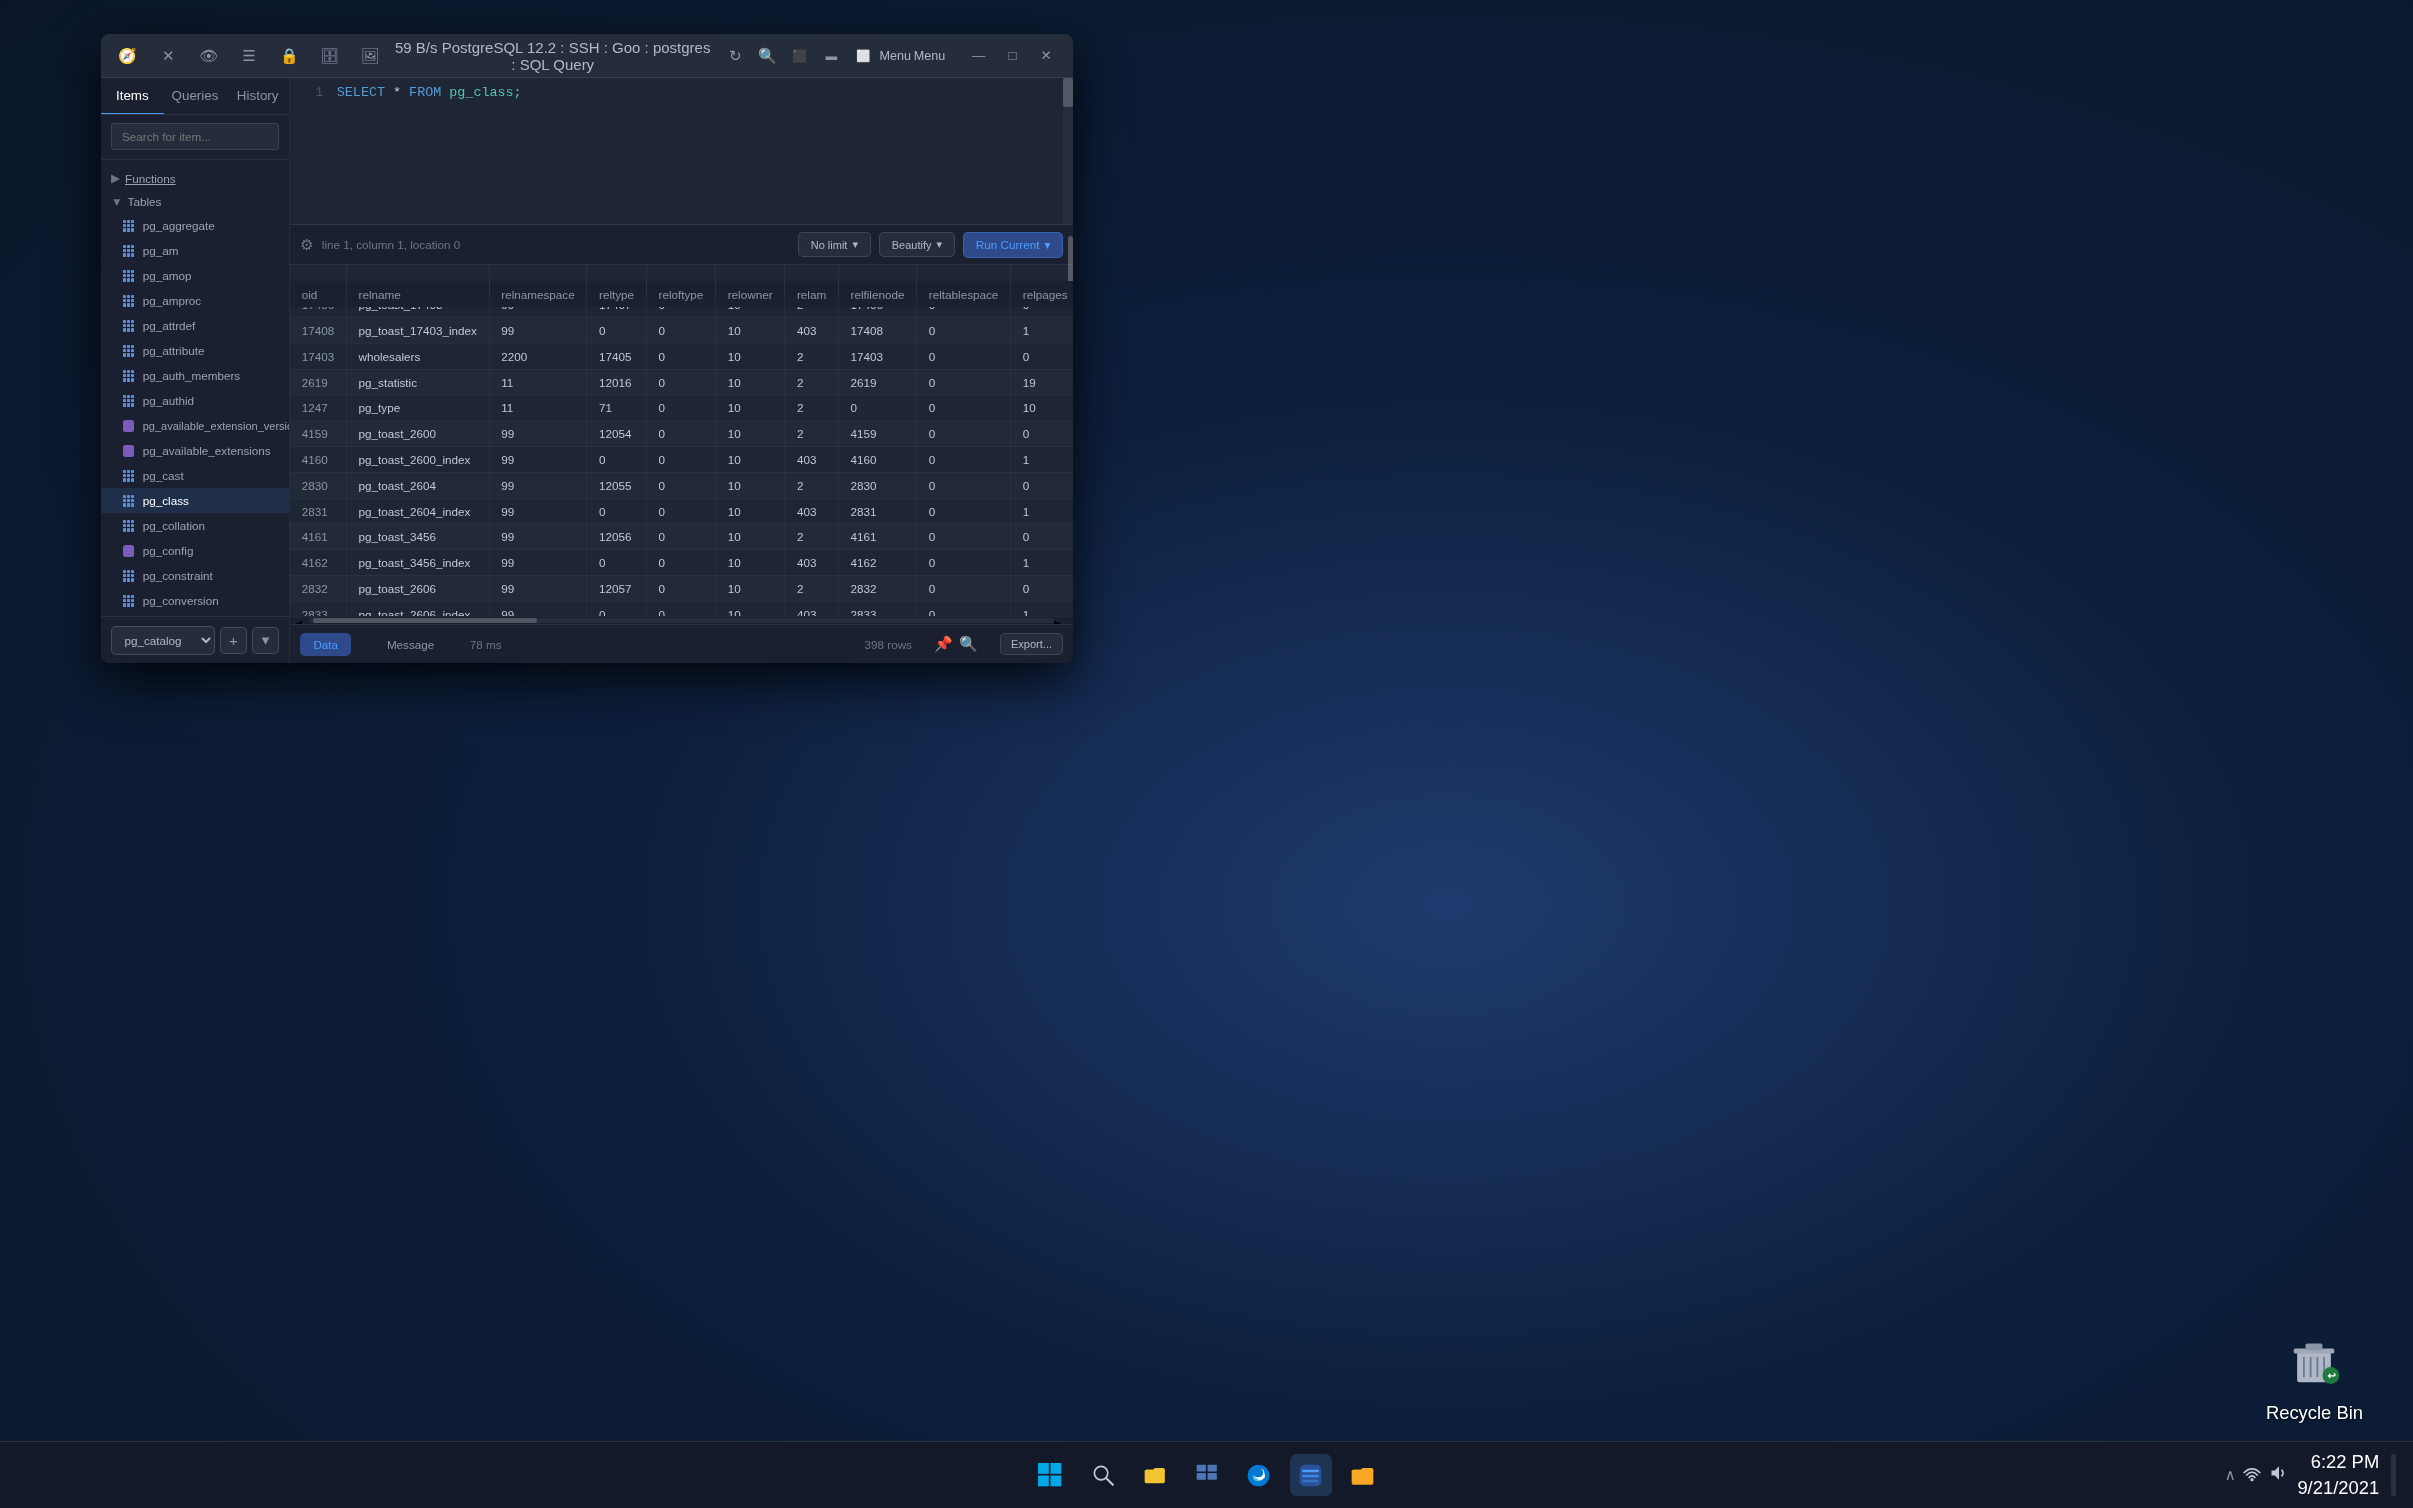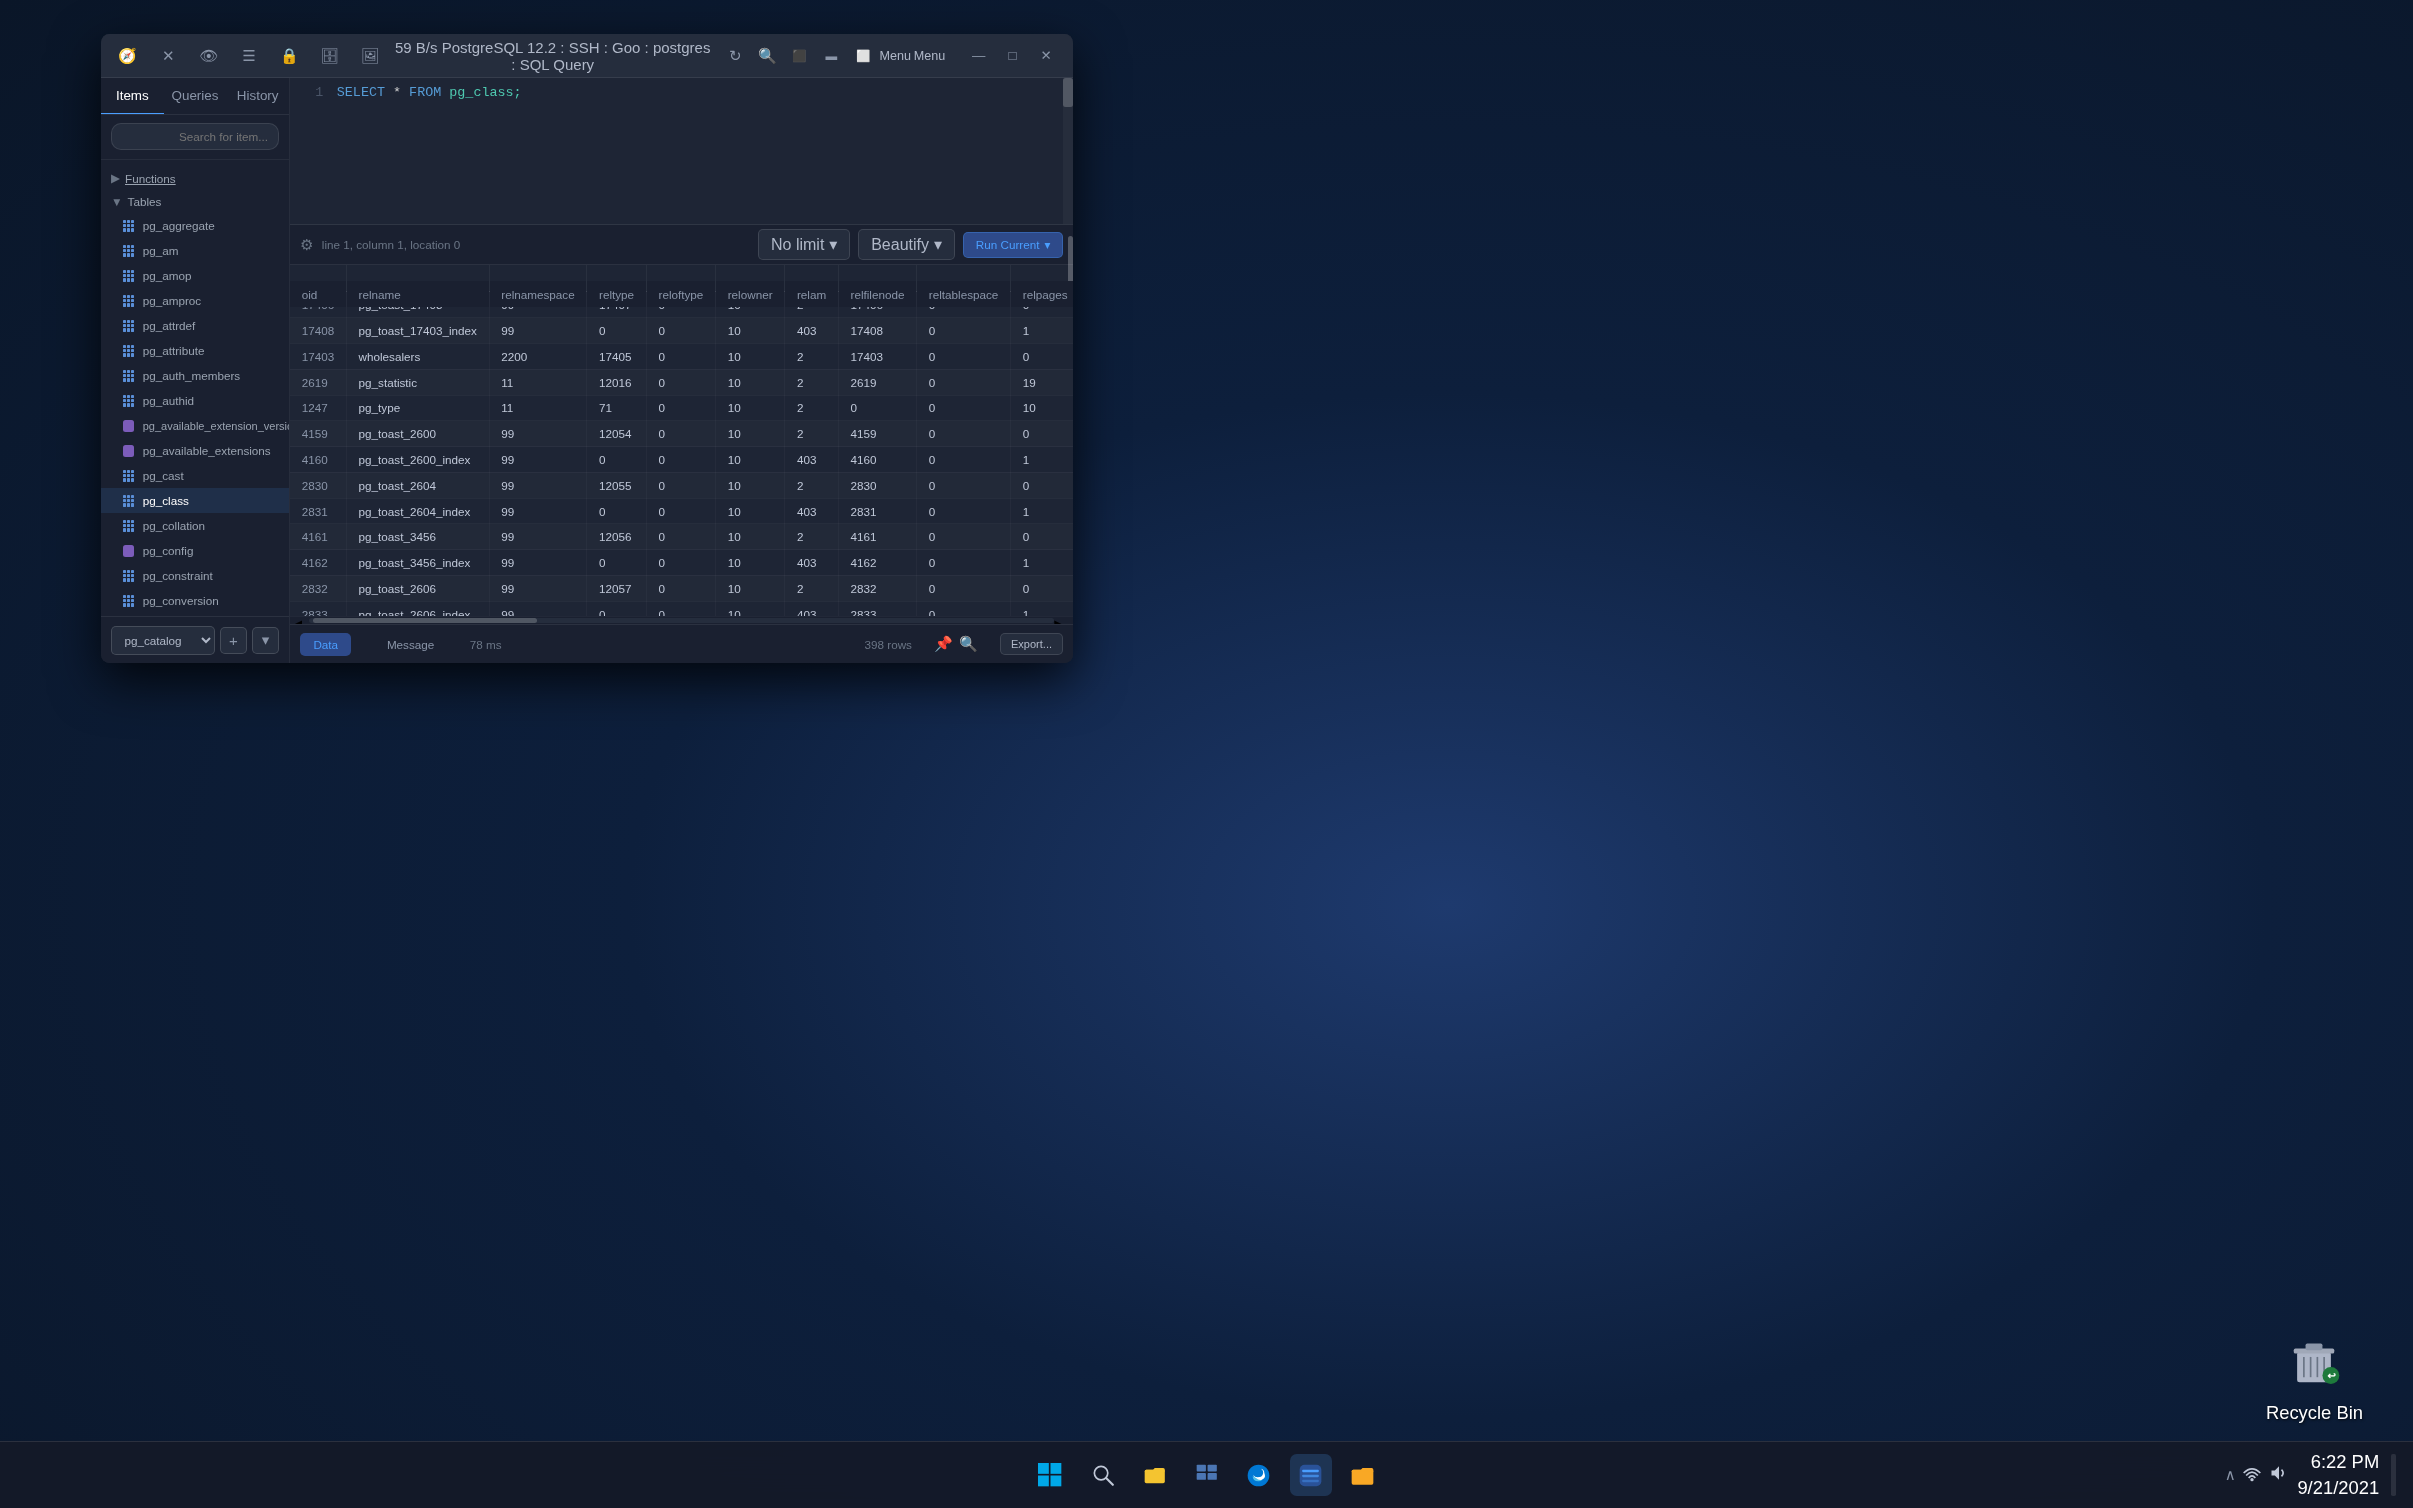--- a/index.html
+++ b/index.html
@@ -216,26 +216,25 @@
 
     .sidebar-search {
       padding: 8.4px 10px;
       border-bottom: 0.8px solid rgba(255,255,255,0.06);
     }
 
     .sidebar-search input {
       width: 100%;
       background: #252d3d;
       border: 0.8px solid rgba(255,255,255,0.1);
-      border-radius: 10px;
+      border-radius: 3px;
       padding: 5.9px 10px;
       color: #8a95a8;
       font-size: 11.7px;
       outline: none;
-      text-align: right;
     }
 
     .sidebar-content {
       flex: 1;
       overflow-y: auto;
       padding: 6.7px 0;
     }
 
     .sidebar-content::-webkit-scrollbar { width: 5px; }
     .sidebar-content::-webkit-scrollbar-track { background: transparent; }
@@ -403,21 +402,21 @@
       font-size: 11.7px;
       flex: 1;
     }
 
     .toolbar-btn {
       background: #252d3d;
       border: 0.8px solid rgba(255,255,255,0.12);
       border-radius: 5px;
       padding: 5px 11.7px;
       color: #b0b8c8;
-      font-size: 16px;
+      font-size: 11px;
       cursor: pointer;
       display: flex;
       align-items: center;
       gap: 5px;
     }
 
     .run-btn {
       background: #2e4a8a;
       border: 0.8px solid rgba(74, 158, 255, 0.3);
       border-radius: 5px;

